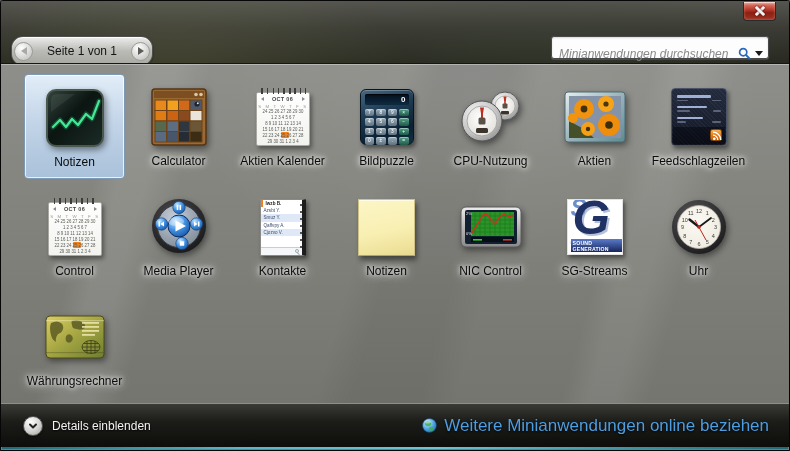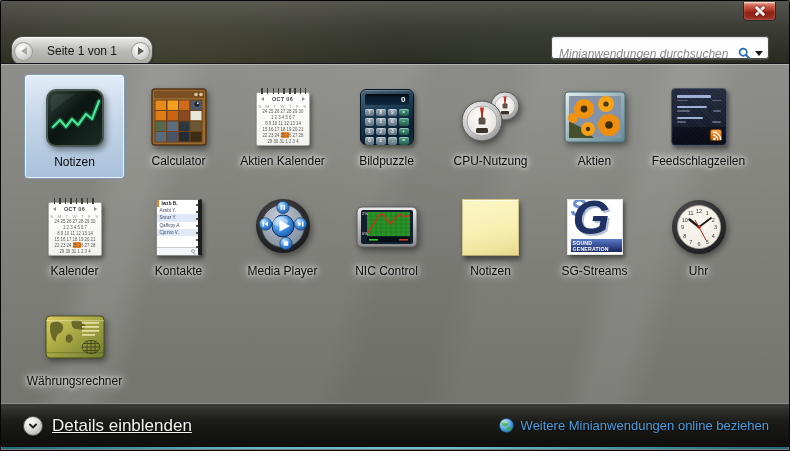--- a/index.html
+++ b/index.html
@@ -177,23 +177,23 @@
     position:absolute; left:0; bottom:3px; width:100%; height:44px;
     border-top:1px solid #8e8e8a;
     background:linear-gradient(180deg,#3a3a36 0%, #1c1c19 40%, #0d0d0b 100%);
     display:flex; align-items:center; justify-content:space-between; padding:0 20px 0 22px;
   }
   .details { display:flex; align-items:center; gap:9px; cursor:pointer; }
   .chev-btn { width:20px; height:20px; border-radius:50%;
     background:radial-gradient(circle at 36% 28%, #ffffff, #d2d2d0 55%, #9e9e9a 100%);
     border:1px solid #555; display:flex; align-items:center; justify-content:center;
     box-shadow:0 1px 2px rgba(0,0,0,.6); }
-  .details-label { font-size:17px; color:#f2f2f2; text-shadow:0 1px 2px rgba(0,0,0,.9);text-decoration:underline; }
+  .details-label { font-size:12px; color:#f2f2f2; text-shadow:0 1px 2px rgba(0,0,0,.9); }
   .online { display:flex; align-items:center; gap:7px; cursor:pointer; }
-  .online-label { font-size:13px; color:#4d9de0; text-shadow:0 1px 2px rgba(0,0,0,.9); }
+  .online-label { font-size:17px; color:#4d9de0; text-shadow:0 1px 2px rgba(0,0,0,.9); }
 </style>
 </head>
 <body>
 
 <div class="window">
 
   <div class="topbar">
     <div class="close-btn">
       <span class="close-x"></span>
     </div>
@@ -430,37 +430,21 @@
             <div class="dow">S M T W T F S</div>
             <div class="hl"></div>
             <div class="crow">24 25 26 27 28 29 30</div>
             <div class="crow">1  2  3  4  5  6  7</div>
             <div class="crow">8  9 10 11 12 13 14</div>
             <div class="crow">15 16 17 18 19 20 21</div>
             <div class="crow">22 23 24 25 26 27 28</div>
             <div class="crow">29 30 31  1  2  3  4</div>
           </div>
         </div>
-        <div class="glabel">Kalender</div>
-      </div>
-
-      <div class="cell">
-        <div class="iconwrap">
-          <div class="kon">
-            <div class="krow first">Iwzb B.</div>
-            <div class="krow">Azsbt Y.</div>
-            <div class="krow">Smuz Y.</div>
-            <div class="krow">Qaffvpy A.</div>
-            <div class="krow">Cjozvo V.</div>
-            <div class="ksearch">
-                <span class="mag"></span>
-              </div>
-          </div>
-        </div>
-        <div class="glabel">Kontakte</div>
+        <div class="glabel">Control</div>
       </div>
 
       <div class="cell">
         <div class="iconwrap">
             <svg class="shadowed" width="60" height="58" viewBox="0 0 60 58">
           <defs>
             <radialGradient id="mpd" cx=".4" cy=".3" r=".95">
                   <stop offset="0" stop-color="#4a4a4c"></stop>
                   <stop offset="1" stop-color="#0c0c0e"></stop>
                 </radialGradient>
@@ -491,20 +475,43 @@
           <circle cx="30" cy="28" r="11" fill="url(#mpb)" stroke="#0c2a5e"></circle>
           <path d="M26.5 22.5 L37 28 L26.5 33.5 Z" fill="#fff"></path>
           <ellipse cx="27" cy="23.5" rx="8" ry="4.5" fill="rgba(255,255,255,.35)"></ellipse>
         </svg>
           </div>
         <div class="glabel">Media Player</div>
       </div>
 
       <div class="cell">
         <div class="iconwrap">
+          <div class="kon">
+            <div class="krow first">Iwzb B.</div>
+            <div class="krow">Azsbt Y.</div>
+            <div class="krow">Smuz Y.</div>
+            <div class="krow">Qaffvpy A.</div>
+            <div class="krow">Cjozvo V.</div>
+            <div class="ksearch">
+                <span class="mag"></span>
+              </div>
+          </div>
+        </div>
+        <div class="glabel">Kontakte</div>
+      </div>
+
+      <div class="cell">
+        <div class="iconwrap">
+            <div class="note"></div>
+          </div>
+        <div class="glabel">Notizen</div>
+      </div>
+
+      <div class="cell">
+        <div class="iconwrap">
             <svg class="shadowed" width="62" height="42" viewBox="0 0 62 42">
           <defs>
                 <linearGradient id="nics" x1="0" y1="0" x2="0" y2="1">
                   <stop offset="0" stop-color="#ececec"></stop>
                   <stop offset=".5" stop-color="#b8b8b8"></stop>
                   <stop offset="1" stop-color="#8a8a8a"></stop>
                 </linearGradient>
               </defs>
           <rect x="1" y="1" width="60" height="40" rx="5" fill="url(#nics)" stroke="#5a5a5a"></rect>
           <rect x="5" y="4" width="52" height="34" rx="2" fill="#10202e"></rect>
@@ -530,27 +537,20 @@
           <rect x="11" y="31" width="43" height="5" fill="#060e16"></rect>
           <rect x="13" y="33" width="9" height="1.6" fill="#2ad42a"></rect>
           <rect x="43" y="33" width="9" height="1.6" fill="#d43a2a"></rect>
         </svg>
           </div>
         <div class="glabel">NIC Control</div>
       </div>
 
       <div class="cell">
         <div class="iconwrap">
-            <div class="note"></div>
-          </div>
-        <div class="glabel">Notizen</div>
-      </div>
-
-      <div class="cell">
-        <div class="iconwrap">
           <div class="sg">
             <span class="s">S</span>
             <span class="g">G</span>
             <span class="cap1">INTERNETRADIO</span>
             <span class="cap2">SOUND GENERATION</span>
           </div>
         </div>
         <div class="glabel">SG-Streams</div>
       </div>
 

